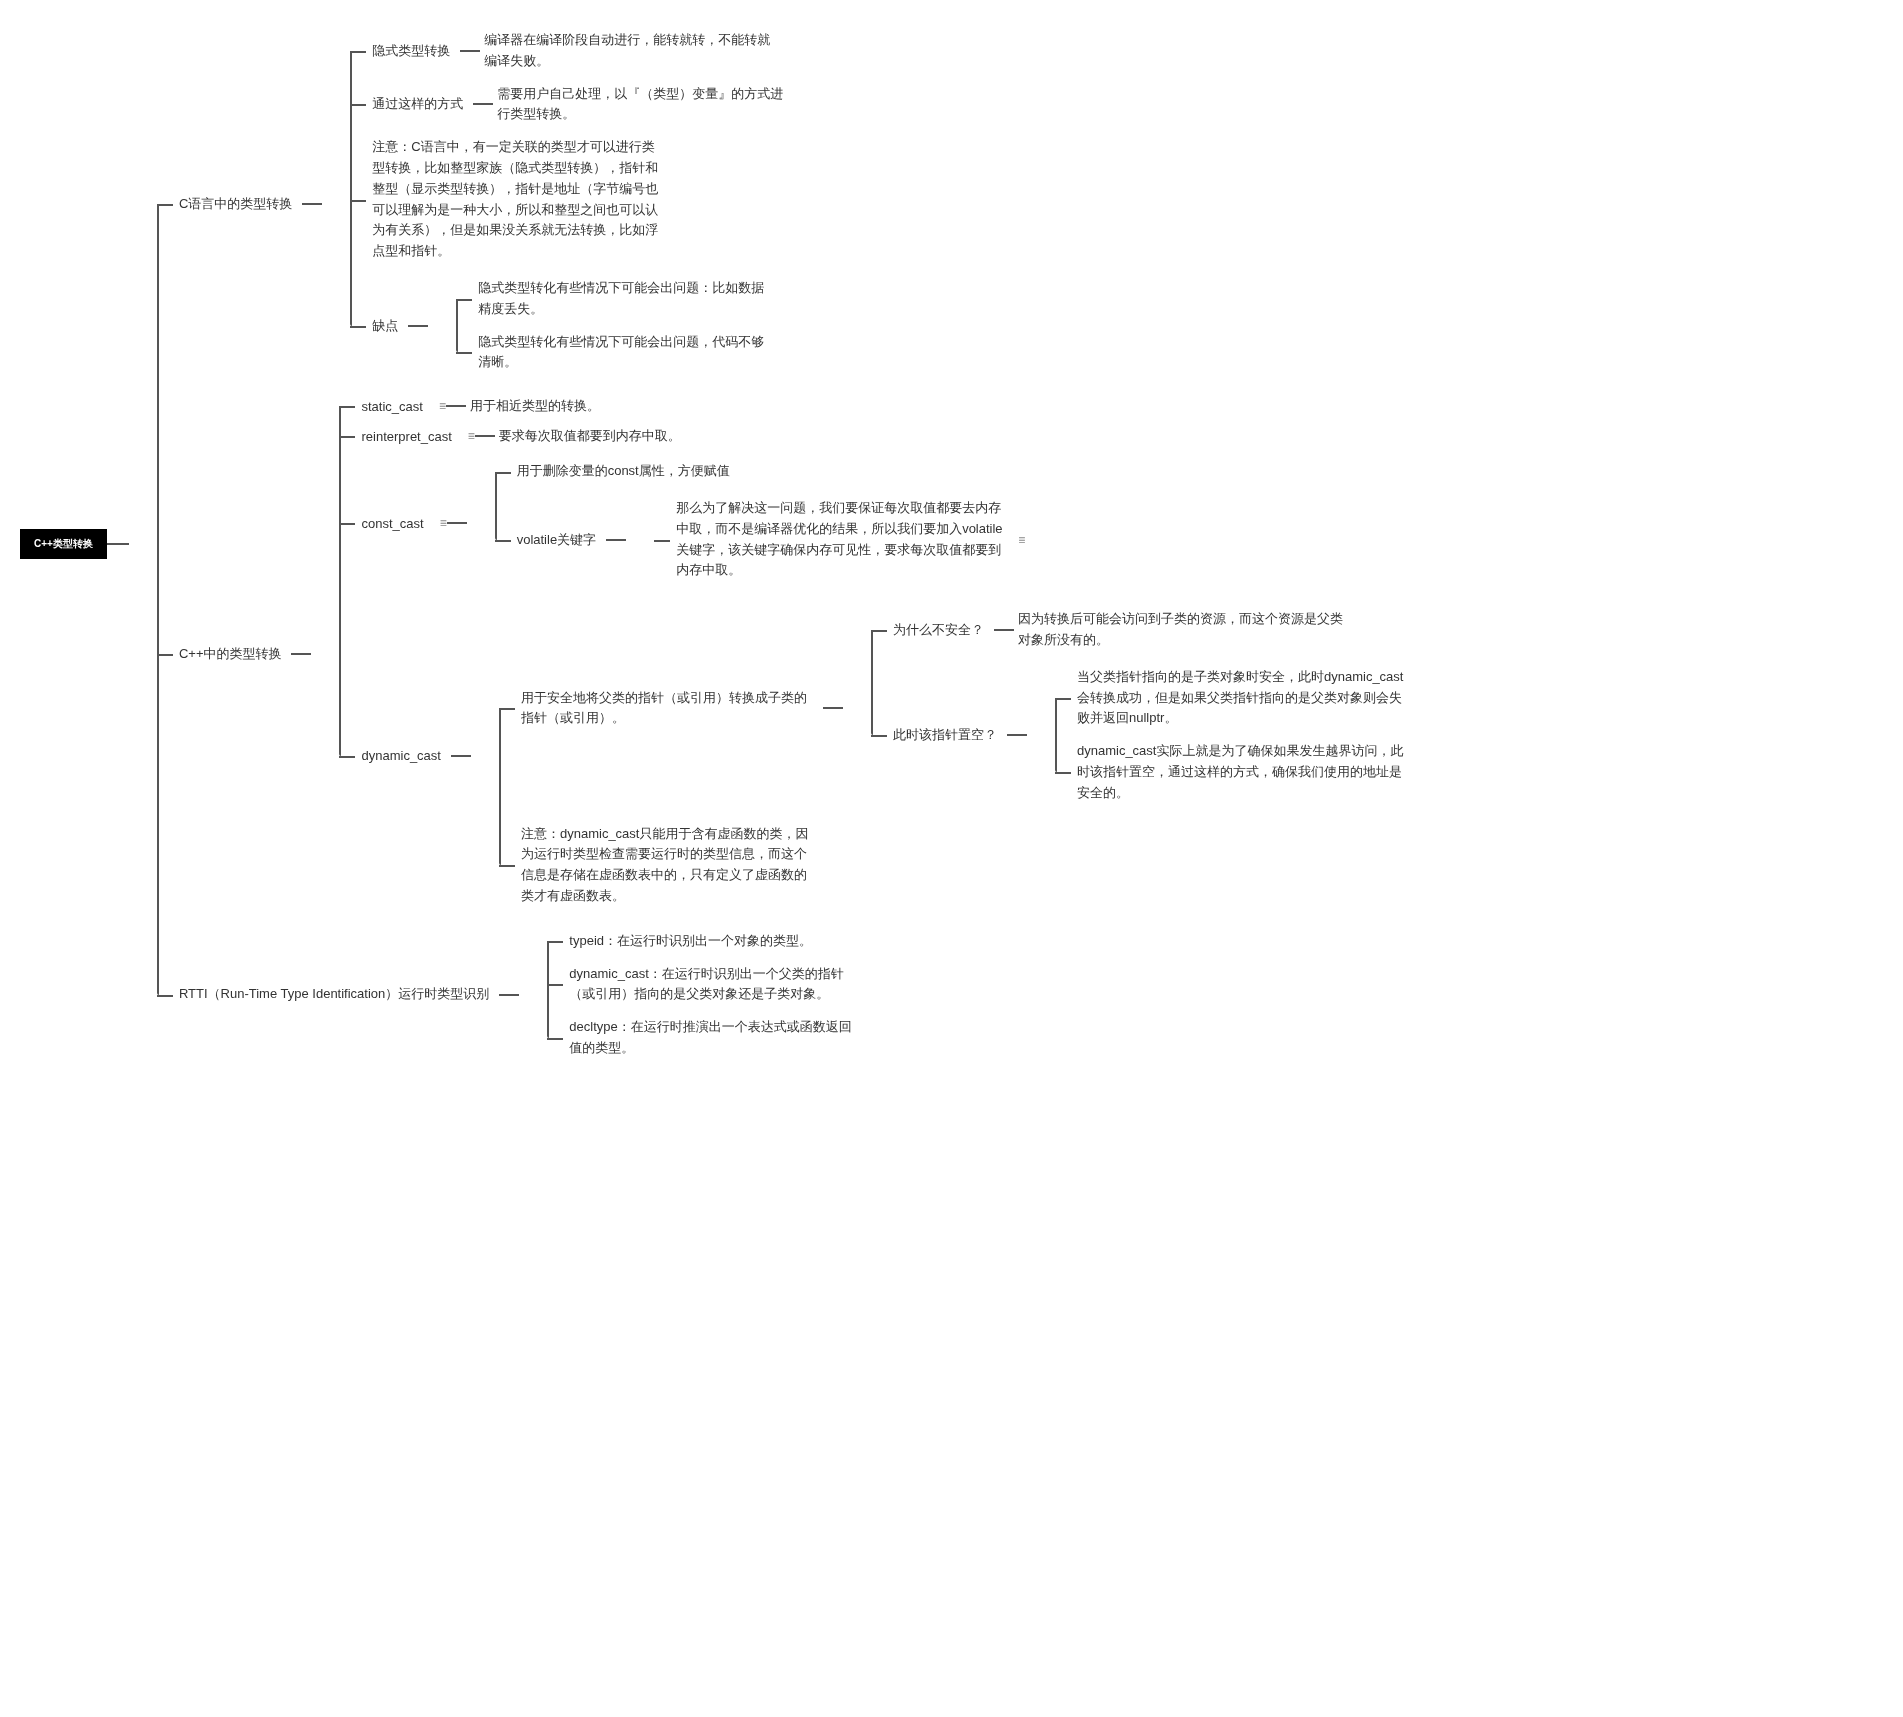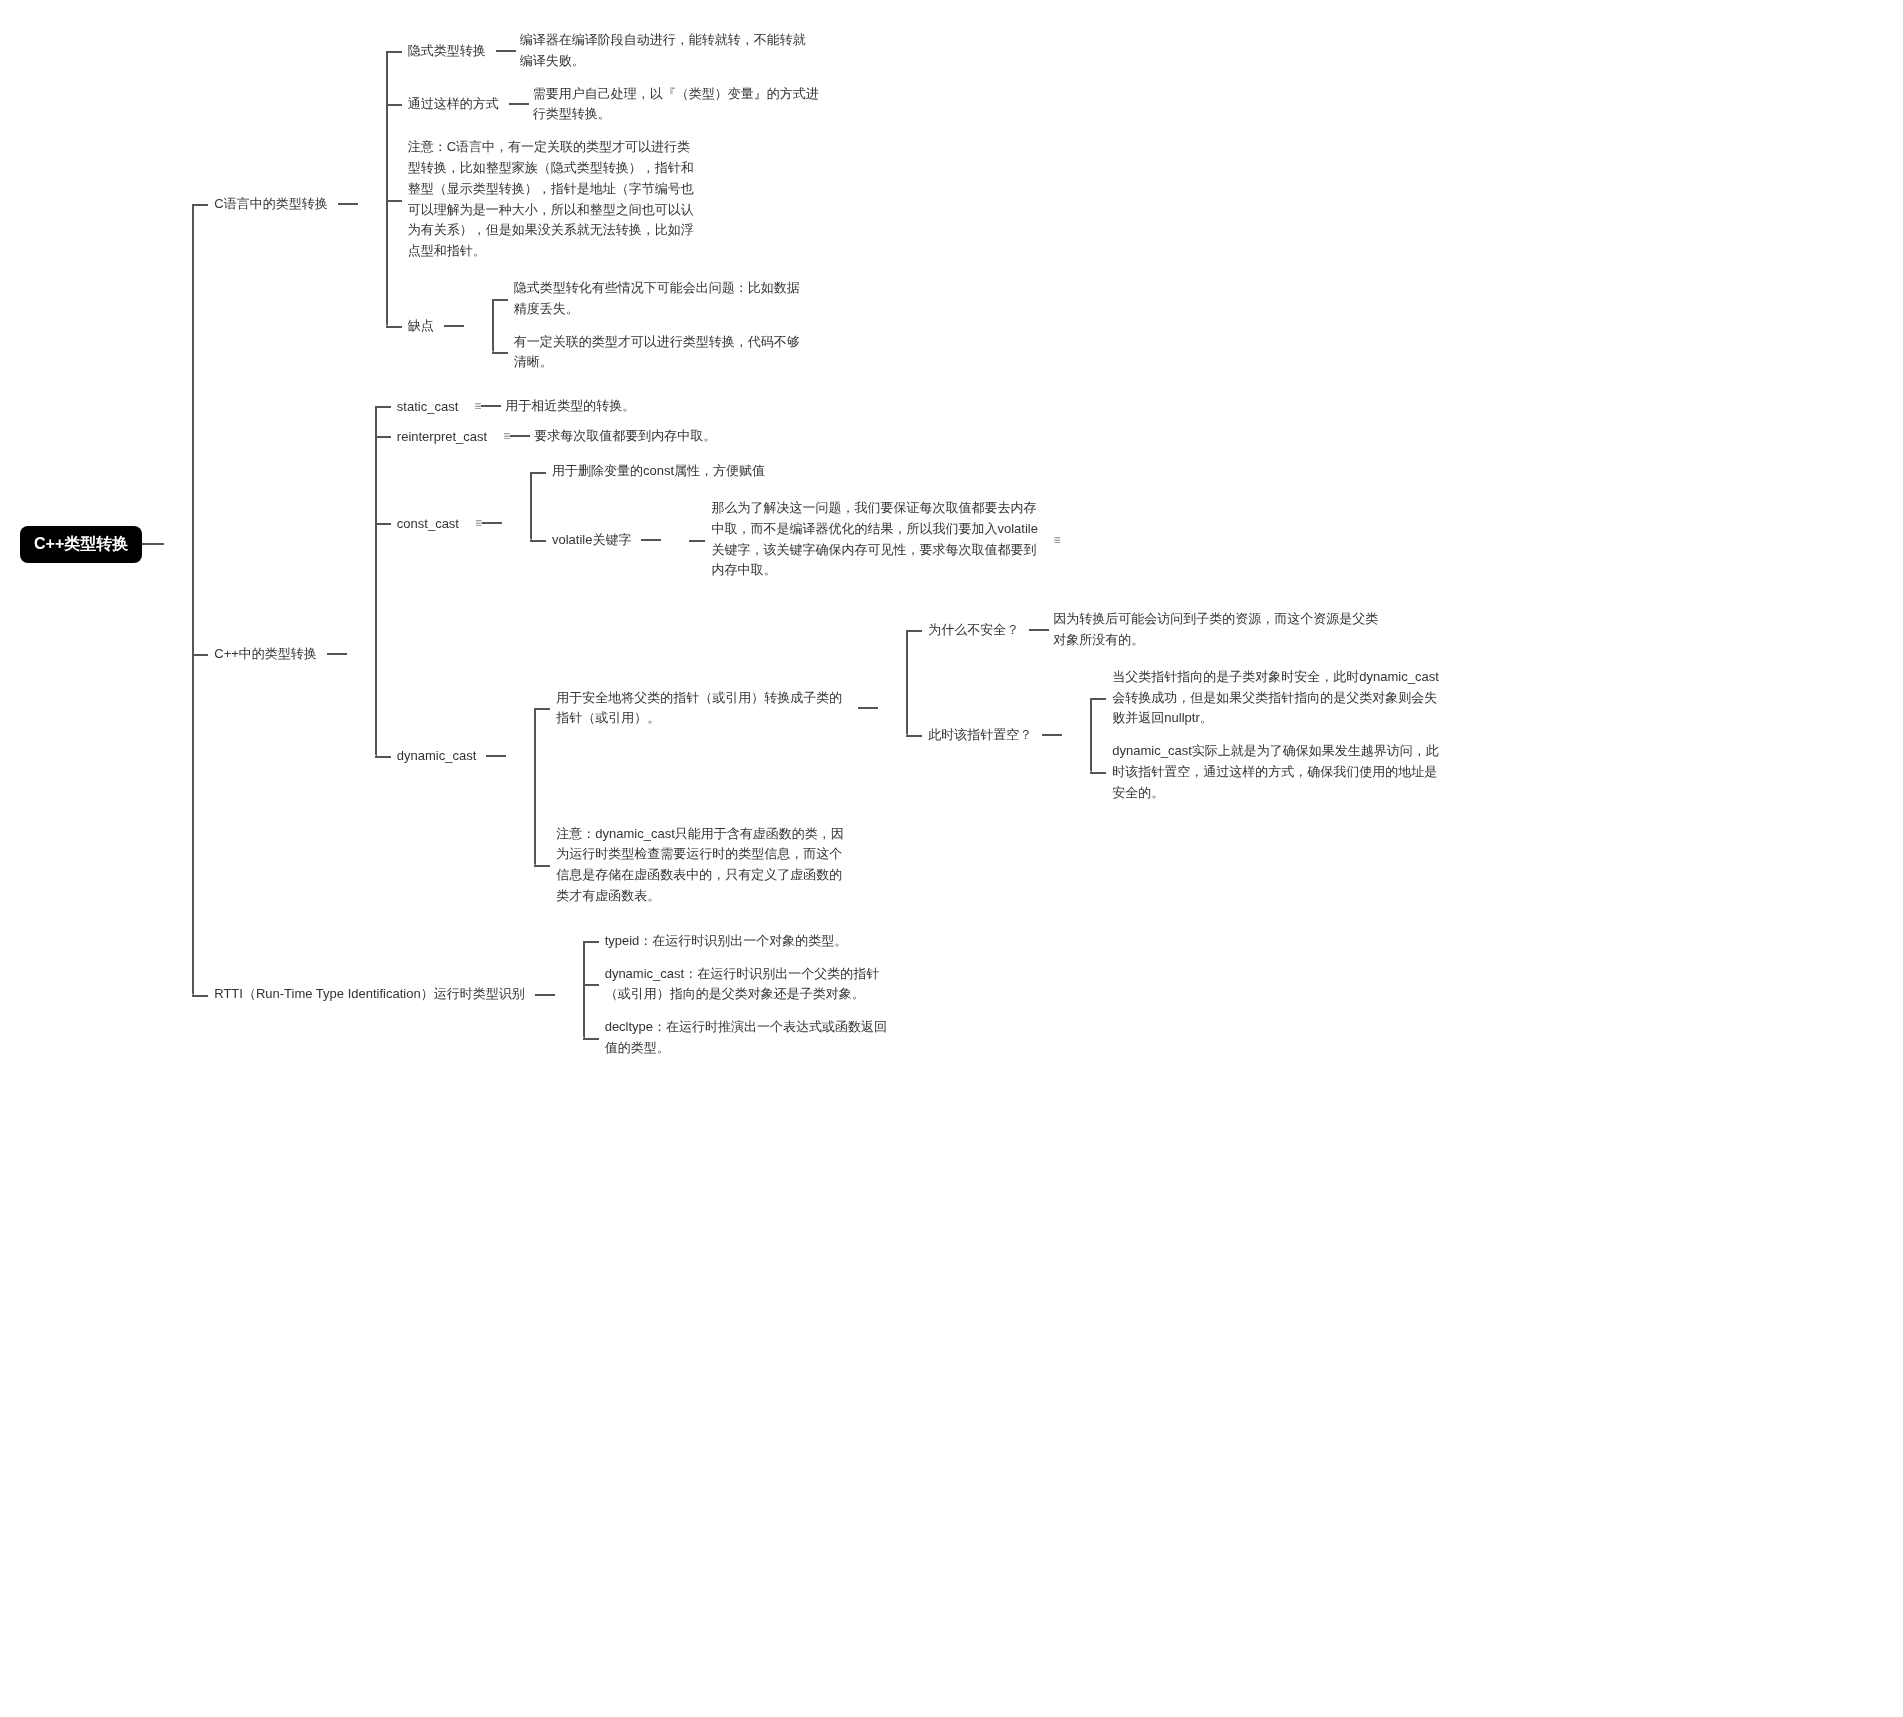--- a/index.html
+++ b/index.html
@@ -13,23 +13,23 @@
   }
   .mindmap {
     display: flex;
     align-items: center;
     position: relative;
   }
   .root {
     background: #000;
     color: #fff;
     padding: 8px 14px;
-    border-radius: 8px;
+    border-radius: 0;
     font-weight: bold;
-    font-size: 16px;
+    font-size: 10px;
     white-space: nowrap;
     display: inline-block;
   }
   .label {
     white-space: nowrap;
     padding: 2px 4px;
   }
   .label.wrap {
     white-space: normal;
     max-width: 300px;
@@ -160,21 +160,21 @@
               <span class="label">缺点</span>
               <div class="connector-out"></div>
               <ul class="tree">
                 <li>
                   <div class="li-body">
                     <span class="label wrap">隐式类型转化有些情况下可能会出问题：比如数据精度丢失。</span>
                   </div>
                 </li>
                 <li>
                   <div class="li-body">
-                    <span class="label wrap">有一定关联的类型才可以进行类型转换，代码不够清晰。</span>
+                    <span class="label wrap">隐式类型转化有些情况下可能会出问题，代码不够清晰。</span>
                   </div>
                 </li>
               </ul>
             </div>
           </li>
         </ul>
       </div>
     </li>
 
     <li>

